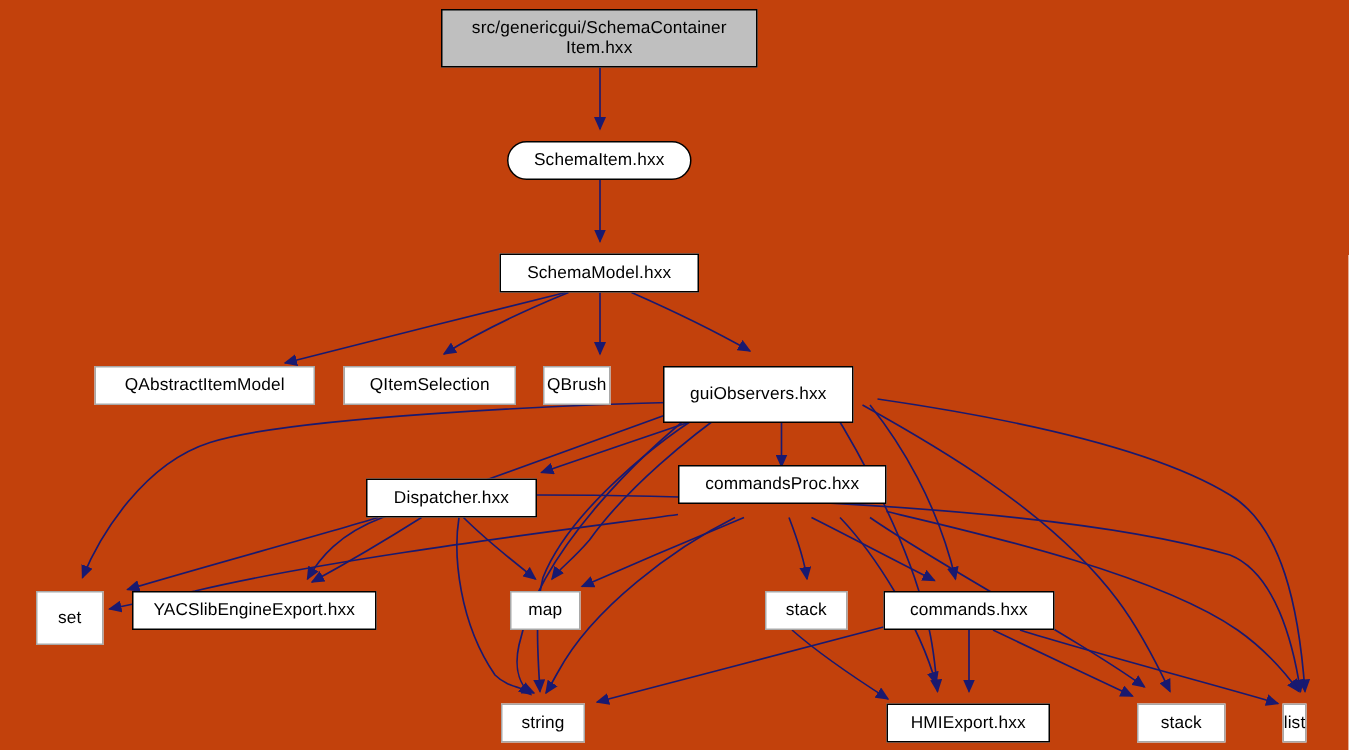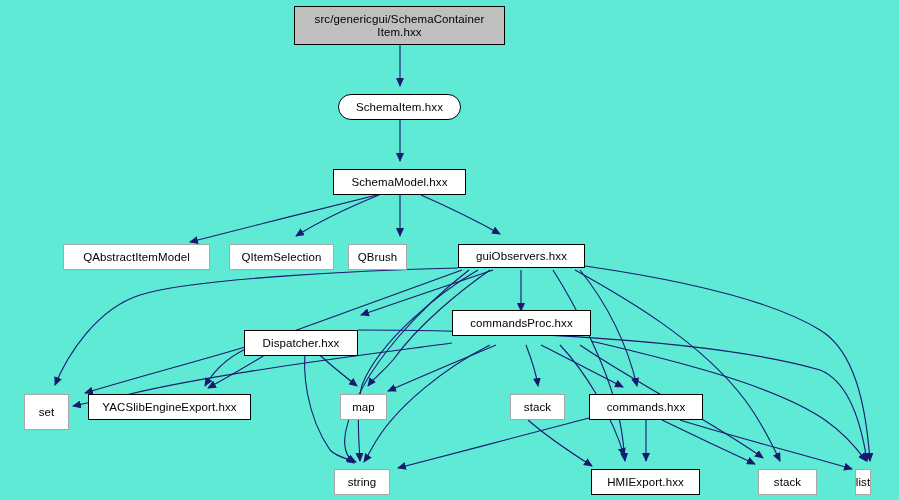--- a/index.html
+++ b/index.html
@@ -5,21 +5,21 @@
 <style>
   html, body {
     margin: 0;
     padding: 0;
     background: #ffffff;
   }
   #graph-root {
     position: relative;
     width: 899px;
     height: 500px;
-    background: #5eead4;
+    background: #c2410c;
     font-family: "Liberation Sans", sans-serif;
     overflow: hidden;
   }
   #graph-svg {
     position: absolute;
     left: 0;
     top: 0;
     width: 899px;
     height: 500px;
   }
@@ -96,24 +96,24 @@
         <path d="M469,270 C430,300 360,366 346,430 C342,448 348,458 354,463" marker-end="url(#arrowhead)"></path>
       </g>
   </svg>
 
   <div id="node-layer">
       <div class="node root" style="left: 294px; top: 6px; width: 211px; height: 39px;">src/genericgui/SchemaContainer
 Item.hxx</div>
       <div class="node" style="left: 338px; top: 94px; width: 123px; height: 26px; border-radius: 13px;">SchemaItem.hxx</div>
       <div class="node" style="left: 333px; top: 169px; width: 133px; height: 26px;">SchemaModel.hxx</div>
       <div class="node lib" style="left: 63px; top: 244px; width: 147px; height: 26px;">QAbstractItemModel</div>
-      <div class="node lib" style="left: 229px; top: 244px; width: 105px; height: 26px;">QItemSelection</div>
-      <div class="node lib" style="left: 348px; top: 244px; width: 59px; height: 26px;">QBrush</div>
-      <div class="node" style="left: 458px; top: 244px; width: 127px; height: 24px;">guiObservers.hxx</div>
-      <div class="node" style="left: 244px; top: 319px; width: 114px; height: 26px; margin-top: 11px;">Dispatcher.hxx</div>
+      <div class="node lib" style="left: 229px; top: 244px; width: 115px; height: 26px;">QItemSelection</div>
+      <div class="node lib" style="left: 362px; top: 244px; width: 45px; height: 26px;">QBrush</div>
+      <div class="node" style="left: 442px; top: 244px; width: 127px; height: 38px;">guiObservers.hxx</div>
+      <div class="node" style="left: 244px; top: 319px; width: 114px; height: 26px;">Dispatcher.hxx</div>
       <div class="node" style="left: 452px; top: 310px; width: 139px; height: 26px;">commandsProc.hxx</div>
       <div class="node lib" style="left: 24px; top: 394px; width: 45px; height: 36px;">set</div>
       <div class="node" style="left: 88px; top: 394px; width: 163px; height: 26px;">YACSlibEngineExport.hxx</div>
       <div class="node lib" style="left: 340px; top: 394px; width: 47px; height: 26px;">map</div>
       <div class="node lib" style="left: 510px; top: 394px; width: 55px; height: 26px;">stack</div>
       <div class="node" style="left: 589px; top: 394px; width: 114px; height: 26px;">commands.hxx</div>
       <div class="node lib" style="left: 334px; top: 469px; width: 56px; height: 26px;">string</div>
       <div class="node" style="left: 591px; top: 469px; width: 109px; height: 26px;">HMIExport.hxx</div>
       <div class="node lib" style="left: 758px; top: 469px; width: 59px; height: 26px;">stack</div>
       <div class="node lib" style="left: 855px; top: 469px; width: 16px; height: 26px;">list</div>

